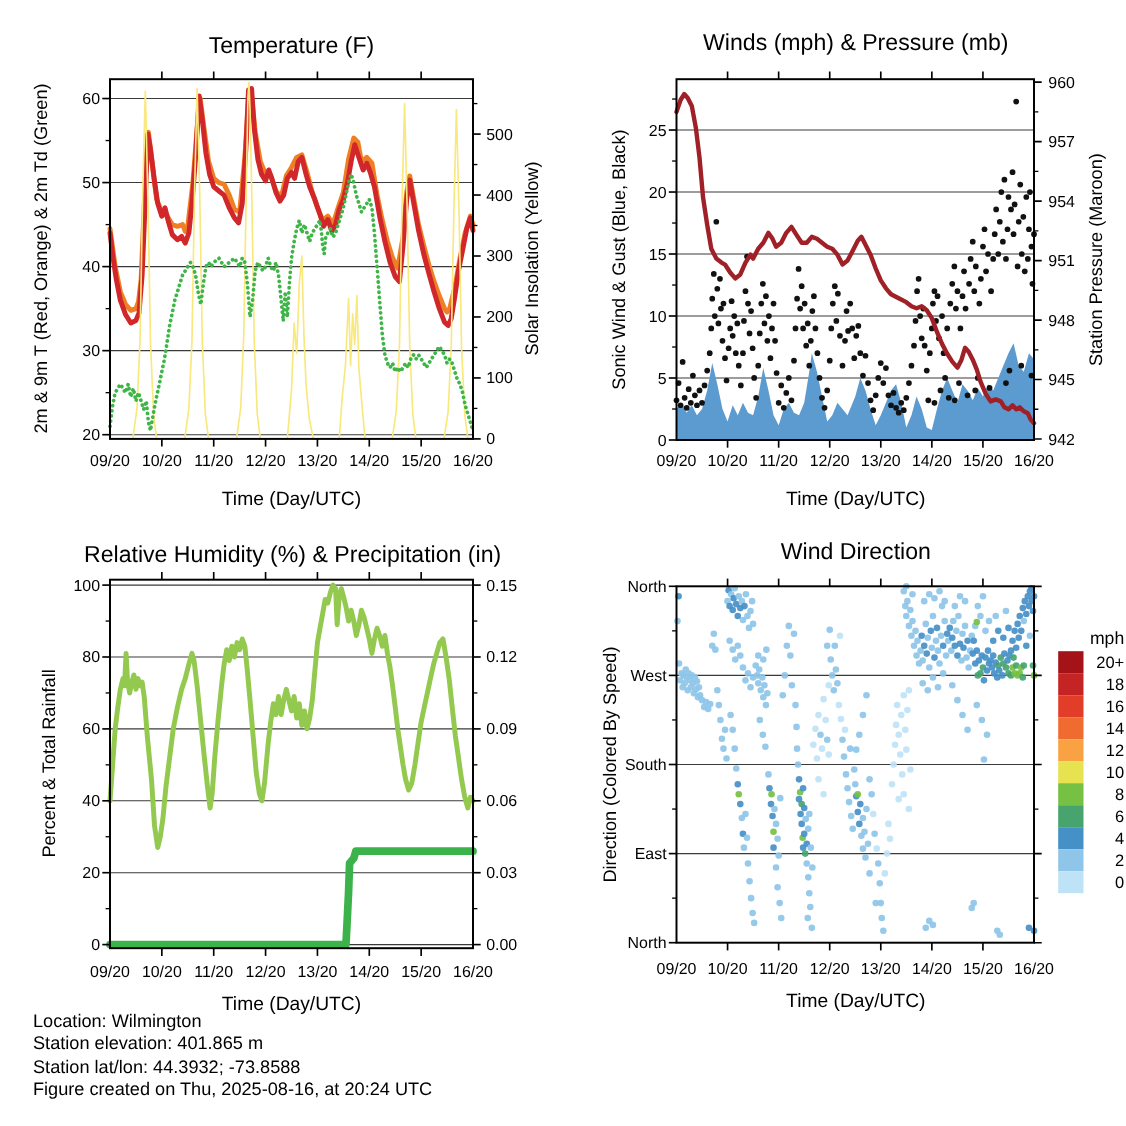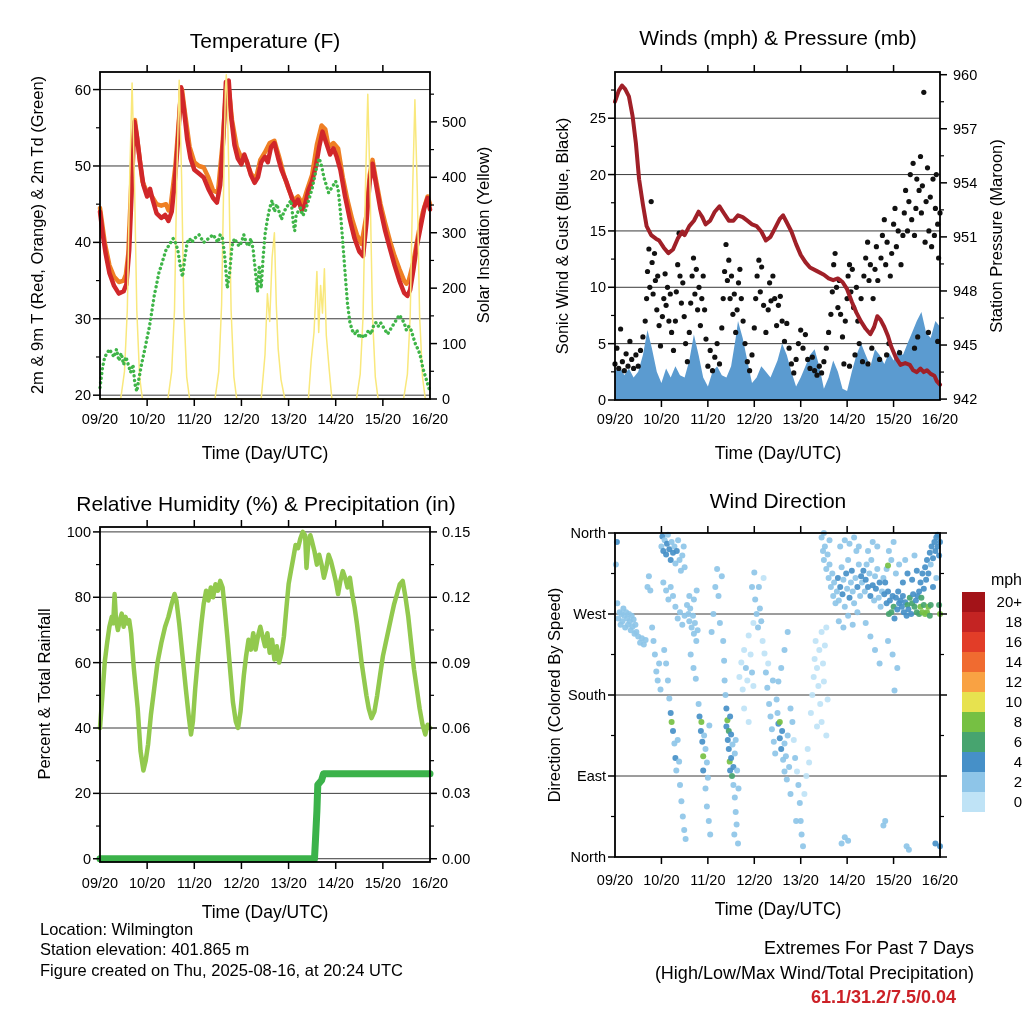--- a/index.html
+++ b/index.html
@@ -1,20 +1,20 @@
 <!DOCTYPE html>
 <html><head>
 <meta charset="utf-8">
 <style>
   html,body{margin:0;padding:0;background:#fff;}
   .fig{position:relative;width:1024px;height:1024px;background:#fff;overflow:hidden;
        font-family:"Liberation Sans",sans-serif;}
   svg{position:absolute;left:0;top:0;}
   svg text{font-family:"Liberation Sans",sans-serif;fill:#000;}
-  .station-info{position:absolute;left:40px;top:919px;font-size:16.5px;line-height:20.4px;color:#000;}
+  .station-info{position:absolute;left:30px;top:919px;font-size:16.5px;line-height:20.4px;color:#000;}
   .extremes{position:absolute;right:50px;top:936px;text-align:right;font-size:18px;line-height:24.5px;color:#000;}
   .extremes .vals{font-weight:bold;color:#cc2127;padding-right:18px;}
 </style>
 </head>
 <body>
 
 <div class="fig">
   <svg id="figure-svg" width="1024" height="1024" viewBox="0 0 1024 1024">
     <g id="panel-temperature">
         <line x1="100" y1="395.1799065420561" x2="430" y2="395.1799065420561" stroke="#3a3a3a" stroke-width="1"></line>
@@ -926,21 +926,17 @@
         <rect x="962" y="772" width="23" height="20" fill="#8ec5e8"></rect>
         <text x="1022" y="787" text-anchor="end" font-size="15">2</text>
         <rect x="962" y="792" width="23" height="20" fill="#bfe3f6"></rect>
         <text x="1022" y="807" text-anchor="end" font-size="15">0</text>
       </g>
   </svg>
 
   <div class="station-info">
     <div>Location: Wilmington</div>
     <div>Station elevation: 401.865 m</div>
+    <div>Station lat/lon: 44.3932; -73.8588</div>
     <div>Figure created on Thu, 2025-08-16, at 20:24 UTC</div>
   </div>
 
-  <div class="extremes">
-    <div>Extremes For Past 7 Days</div>
-    <div>(High/Low/Max Wind/Total Precipitation)</div>
-    <div class="vals">61.1/31.2/7.5/0.04</div>
-  </div>
 </div>
 
 </body></html>

